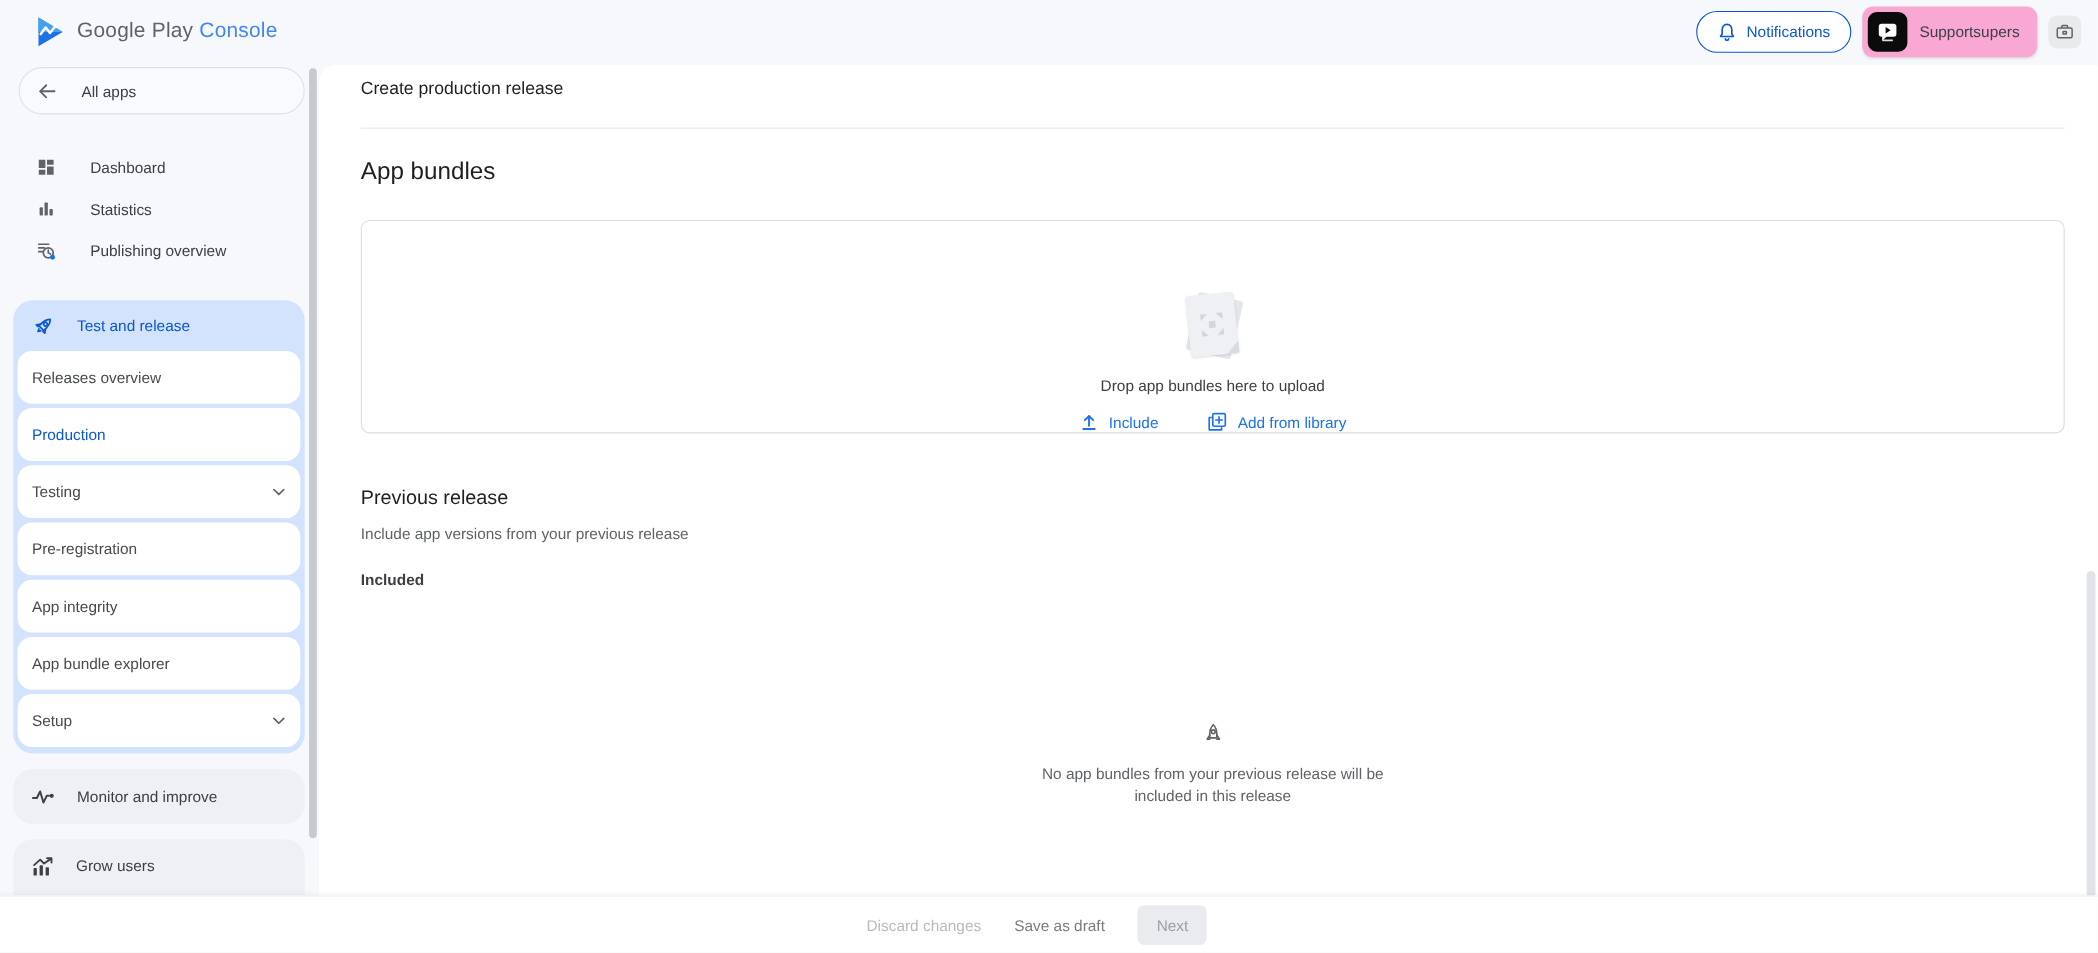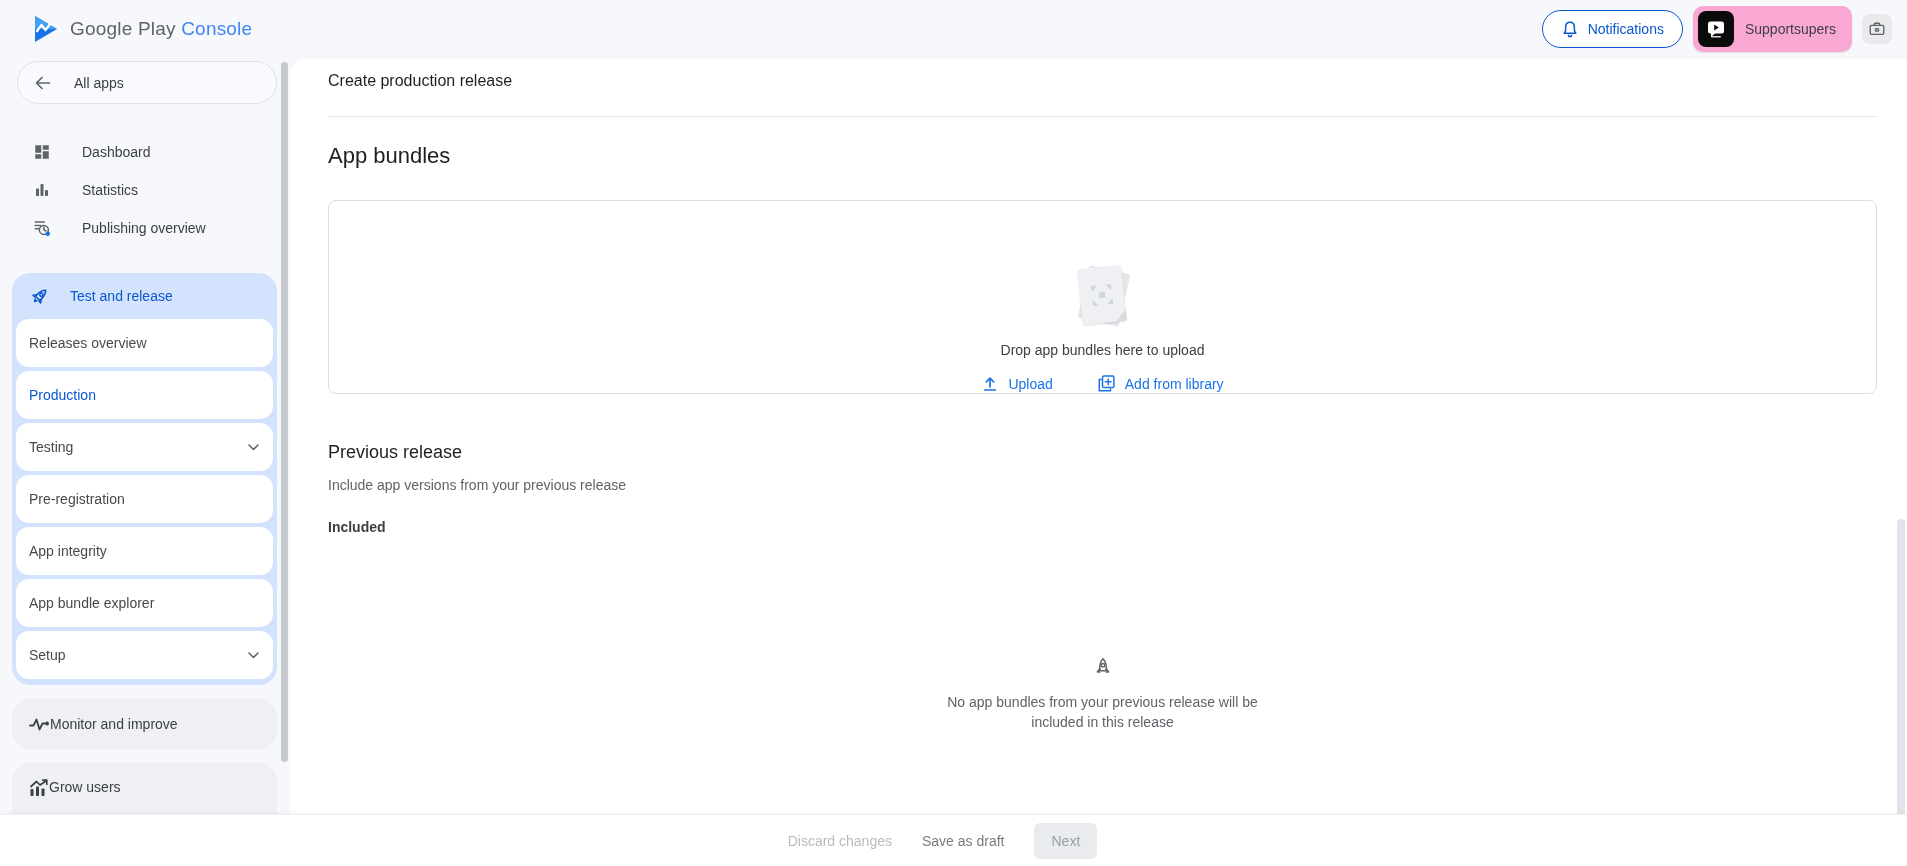--- a/index.html
+++ b/index.html
@@ -37,21 +37,21 @@
   .blue-section { position:absolute; left:12px; top:216px; width:265px; height:412px;
     background:#d3e3fd; border-radius:18px; }
   .blue-head { height:46px; display:flex; align-items:center; gap:20px; padding-left:17px;
     color:#0b57d0; font-size:14px; font-weight:500; cursor:pointer; }
   .card { margin:0 4px 4px 4px; height:48px; background:#fff; border-radius:13px;
     display:flex; align-items:center; justify-content:space-between;
     padding:0 14px 0 13px; font-size:14px; color:#474a4d; cursor:pointer; }
   .card.active { color:#0b57d0; }
 
   .gray-section { position:absolute; left:12px; width:265px; background:#eff0f3;
-    border-radius:18px; display:flex; align-items:center; padding-left:17px;
+    border-radius:18px; display:flex; align-items:center; gap:20px; padding-left:17px;
     font-size:14px; color:#3c4043; font-weight:500; cursor:pointer; }
   .gray-monitor { top:642px; height:50px; }
   .gray-grow { top:706px; height:100px; align-items:flex-start; padding-top:16px; }
 
   .sb-scroll { position:absolute; left:281px; top:5px; width:7px; height:700px;
     background:#c6c9cd; border-radius:4px; }
 
   
   .main { position:absolute; left:290px; top:59px; width:1617px; height:809px;
     background:#fff; border-top-left-radius:16px; }
@@ -287,21 +287,21 @@
     <div class="drop-hint">Drop app bundles here to upload</div>
     <div class="drop-actions">
       <div class="link-btn">
         <span style="display:flex;">
           <svg width="18" height="18" viewBox="0 0 18 18" fill="none" stroke="#1a73e8" stroke-width="1.7" stroke-linecap="round" stroke-linejoin="round">
             <path d="M9 12 V3.8"></path>
               <path d="M5.2 7 L9 3.2 L12.8 7"></path>
               <path d="M3.8 15 H14.2"></path>
           </svg>
         </span>
-        <span>Upload</span>
+        <span>Include</span>
       </div>
       <div class="link-btn">
         <span style="display:flex;">
           <svg width="19" height="19" viewBox="0 0 20 20" fill="none" stroke="#1a73e8" stroke-width="1.6" stroke-linecap="round" stroke-linejoin="round">
             <path d="M4.2 5.8 H2.4 V17.6 H14.2 V15.8"></path>
             <rect x="5.8" y="2.2" width="12" height="12" rx="1.4"></rect>
             <path d="M11.8 5.2 v6"></path>
               <path d="M8.8 8.2 h6"></path>
           </svg>
         </span>

